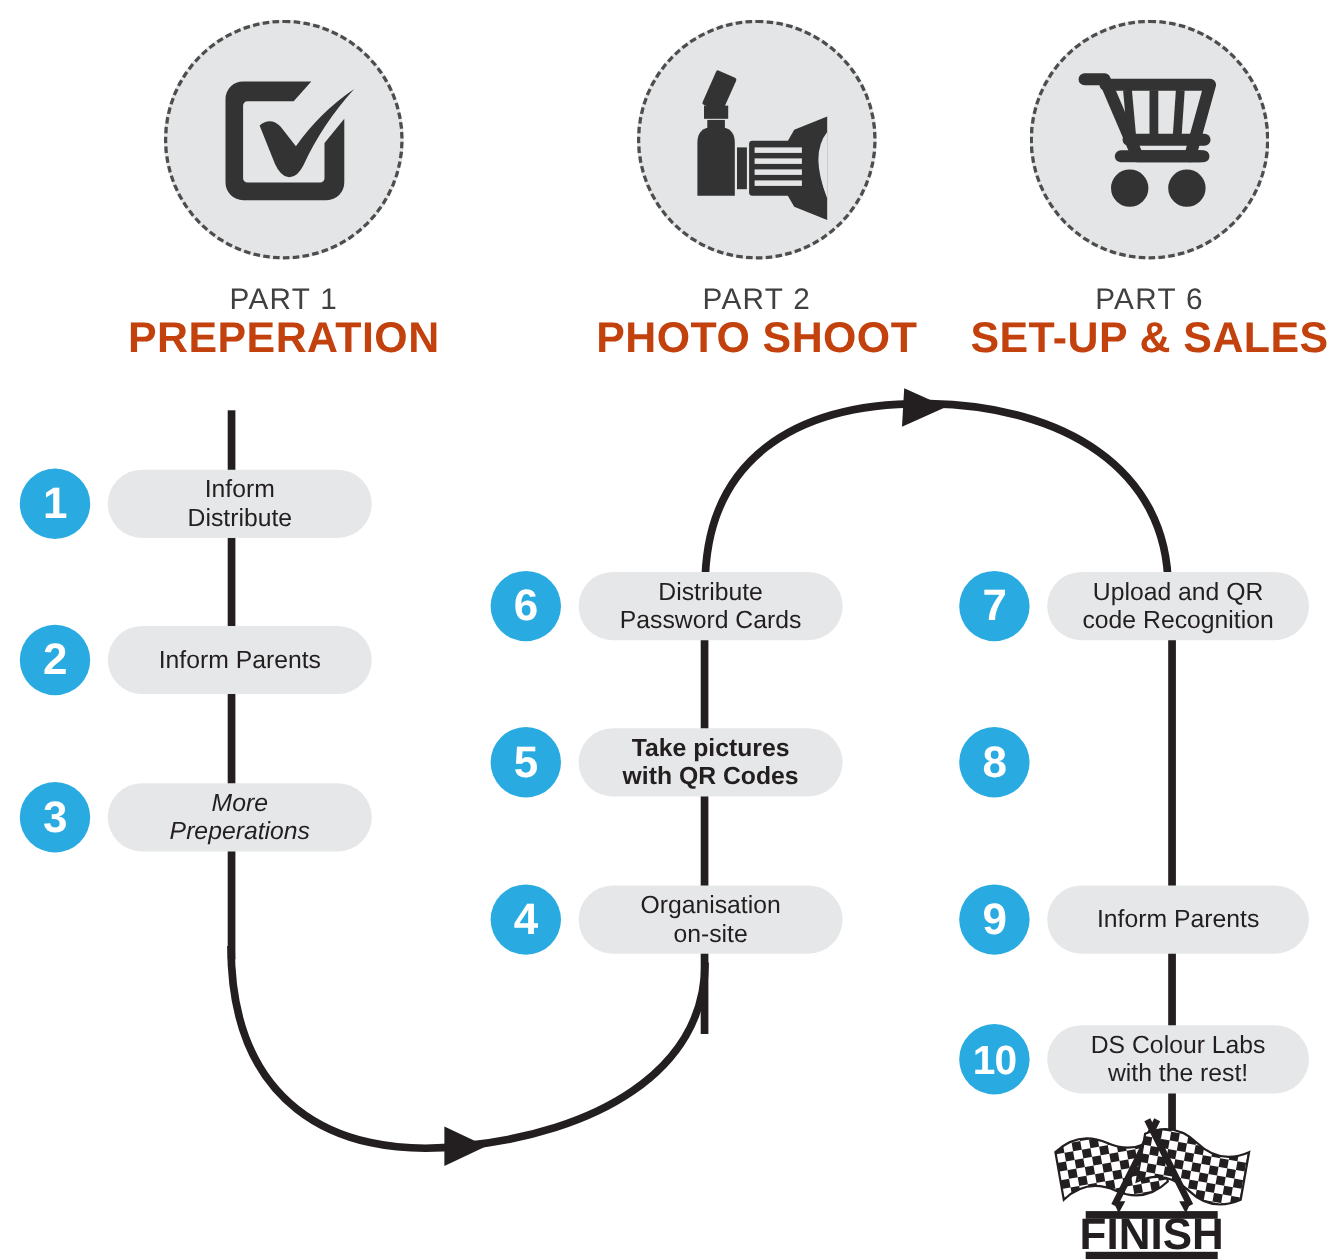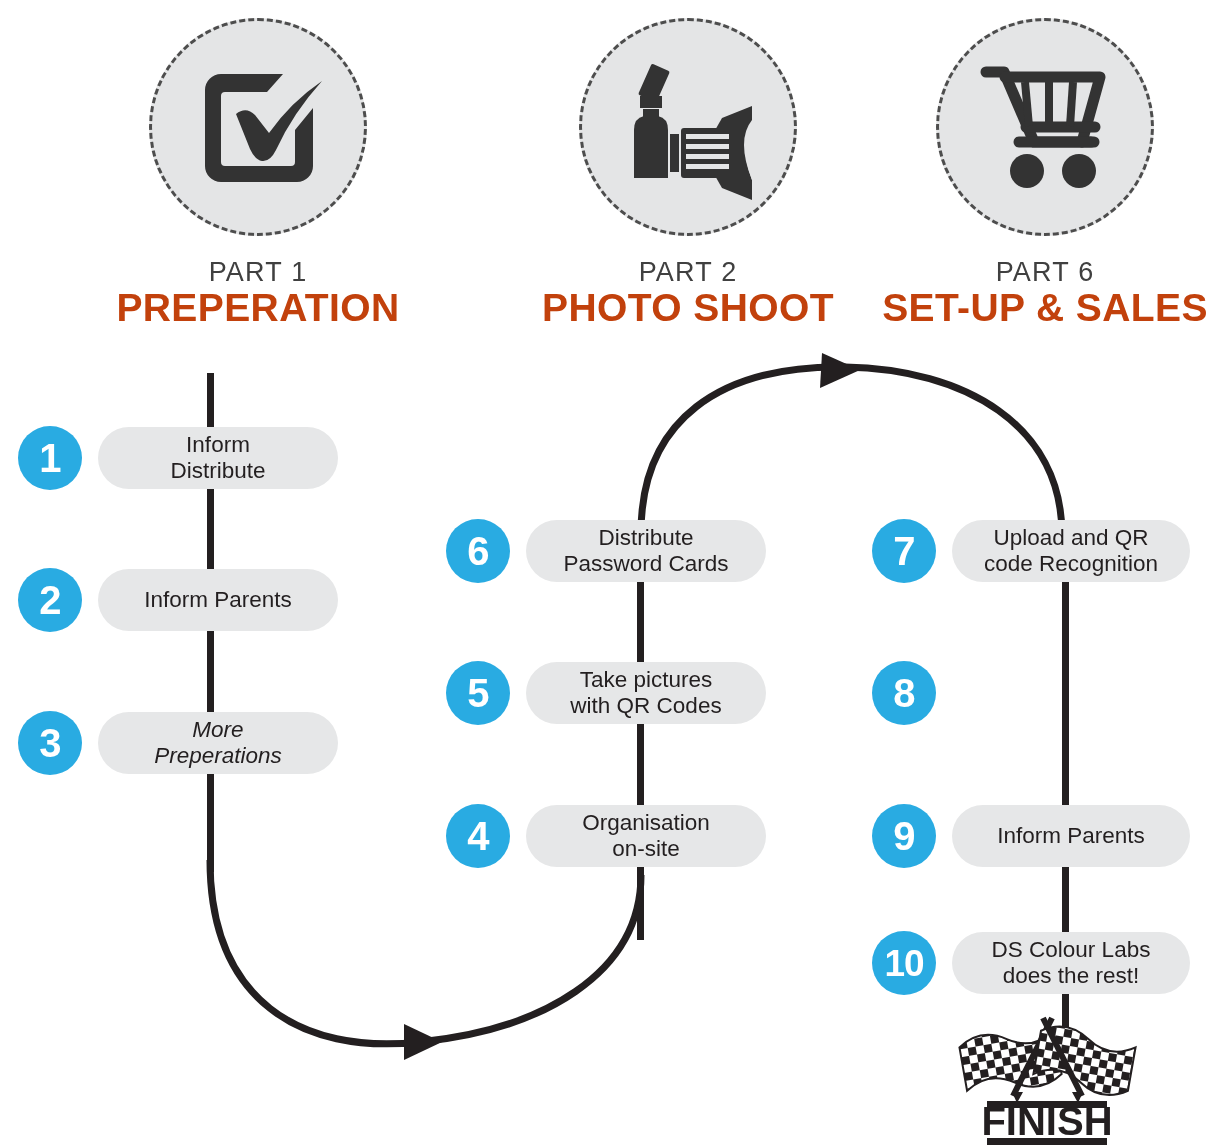--- a/index.html
+++ b/index.html
@@ -231,21 +231,21 @@
     <div class="step-pill" style="width:240px;">
       <div>
         <span>Distribute</span>
         <span>Password Cards</span>
       </div>
     </div>
   </div>
 
   <div class="step" style="left:446px; top:661px;">
     <div class="step-num">5</div>
-    <div class="step-pill" style="width:240px;">
+    <div class="step-pill" style="width:240px;font-weight:bold;">
       <div>
         <span>Take pictures</span>
         <span>with QR Codes</span>
       </div>
     </div>
   </div>
 
   <div class="step" style="left:446px; top:804px;">
     <div class="step-num">4</div>
     <div class="step-pill" style="width:240px;">
@@ -277,21 +277,21 @@
         <span>Inform Parents</span>
       </div>
     </div>
   </div>
 
   <div class="step" style="left:872px; top:931px;">
     <div class="step-num wide">10</div>
     <div class="step-pill" style="width:238px;">
       <div>
         <span>DS Colour Labs</span>
-        <span>does the rest!</span>
+        <span>with the rest!</span>
       </div>
     </div>
   </div>
 
   <div id="finish" style="left:955px; top:1008px;">
     <svg width="185" height="137" viewBox="0 0 185 137">
       <defs>
         <pattern id="chk" width="16" height="16" patternUnits="userSpaceOnUse">
           <rect width="16" height="16" fill="#ffffff"></rect>
           <rect width="8" height="8" fill="#231f20"></rect>

